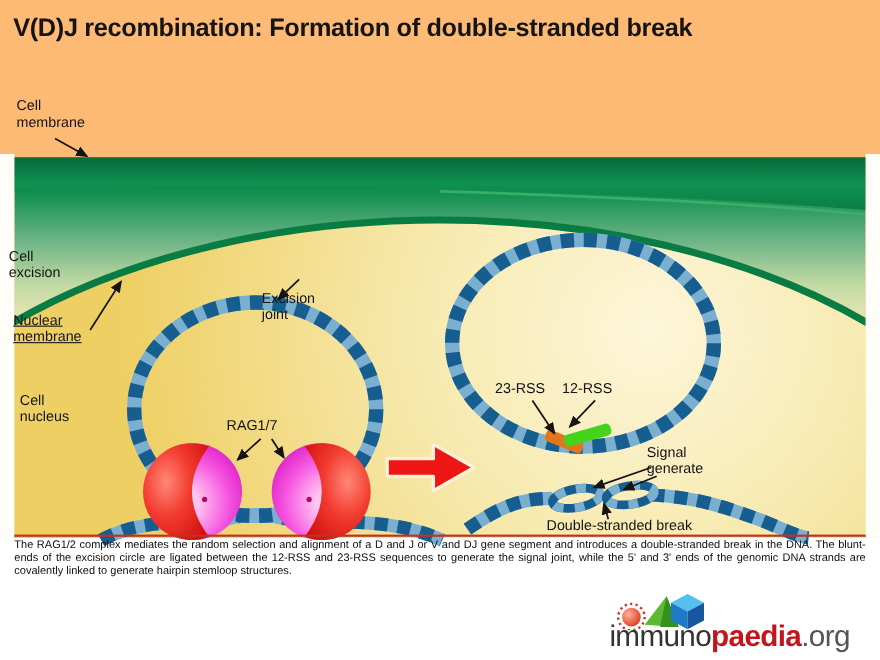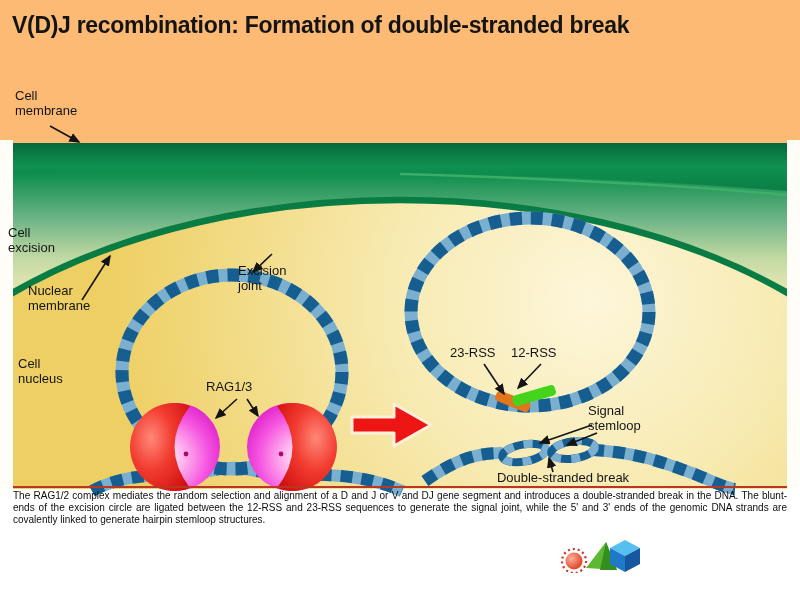--- a/index.html
+++ b/index.html
@@ -142,44 +142,44 @@
   <div class="side-strip" style="left:787px;"></div>
 
   <div class="lbl" style="left:15px;top:89px;width:78px;">
     <span>Cell</span>
     <span>membrane</span>
   </div>
   <div class="lbl" style="left:8px;top:226px;width:96px;">
     <span>Cell</span>
     <span>excision</span>
   </div>
-  <div class="lbl" style="left:28px;top:284px;width:96px;">
+  <div class="lbl" style="left:12px;top:284px;width:96px;text-decoration:underline;">
     <span>Nuclear</span>
     <span>membrane</span>
   </div>
   <div class="lbl" style="left:18px;top:357px;width:80px;">
     <span>Cell</span>
     <span>nucleus</span>
   </div>
   <div class="lbl" style="left:238px;top:224px;width:84px;margin-top:40px;">
     <span>Excision</span>
     <span>joint</span>
   </div>
   <div class="lbl" style="left:206px;top:380px;width:80px;">
-    <span>RAG1/3</span>
+    <span>RAG1/7</span>
   </div>
   <div class="lbl" style="left:450px;top:346px;width:58px;">
     <span>23-RSS</span>
   </div>
   <div class="lbl" style="left:511px;top:346px;width:58px;">
     <span>12-RSS</span>
   </div>
   <div class="lbl" style="left:588px;top:404px;width:82px;">
     <span>Signal</span>
-    <span>stemloop</span>
+    <span>generate</span>
   </div>
   <div class="lbl lbl-left" style="left:478px;top:471px;width:170px;">
     <span>Double-stranded break</span>
   </div>
 
   <div class="rule"></div>
   <div class="caption">The RAG1/2 complex mediates the random selection and alignment of a D and J or V and DJ gene segment and introduces a double-stranded break in the DNA. The blunt-ends of the excision circle are ligated between the 12-RSS and 23-RSS sequences to generate the signal joint, while the 5' and 3' ends of the genomic DNA strands are covalently linked to generate hairpin stemloop structures.</div>
 
   <div class="logo">
     <svg class="logo-icons" viewBox="0 0 96 36" xmlns="http://www.w3.org/2000/svg">
@@ -188,15 +188,18 @@
       <g>
         <polygon points="30,31 50,5 61,33" fill="#5cb832"></polygon>
         <polygon points="50,5 61,33 44,33" fill="#33901e"></polygon>
       </g>
       <g>
         <polygon points="54,11 69,3 84,11 69,19" fill="#55c0f0"></polygon>
         <polygon points="54,11 69,19 69,35 54,27" fill="#1f78c8"></polygon>
         <polygon points="69,19 84,11 84,27 69,35" fill="#1558a0"></polygon>
       </g>
     </svg>
+    <div class="logo-text">
+      <span class="logo-immuno">immuno</span><span class="logo-paedia">paedia</span><span class="logo-org">.org</span>
+    </div>
   </div>
 
 </div>
 
 </body></html>

